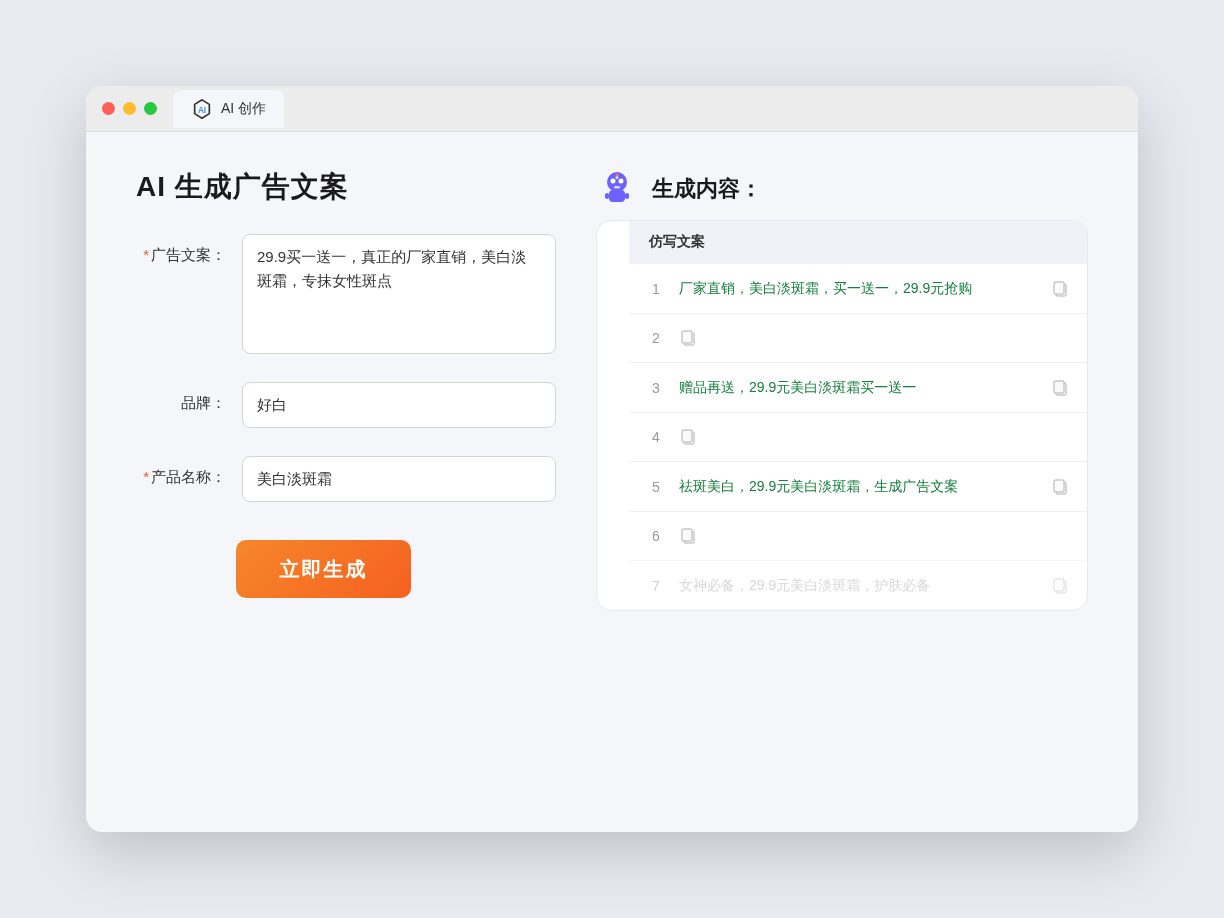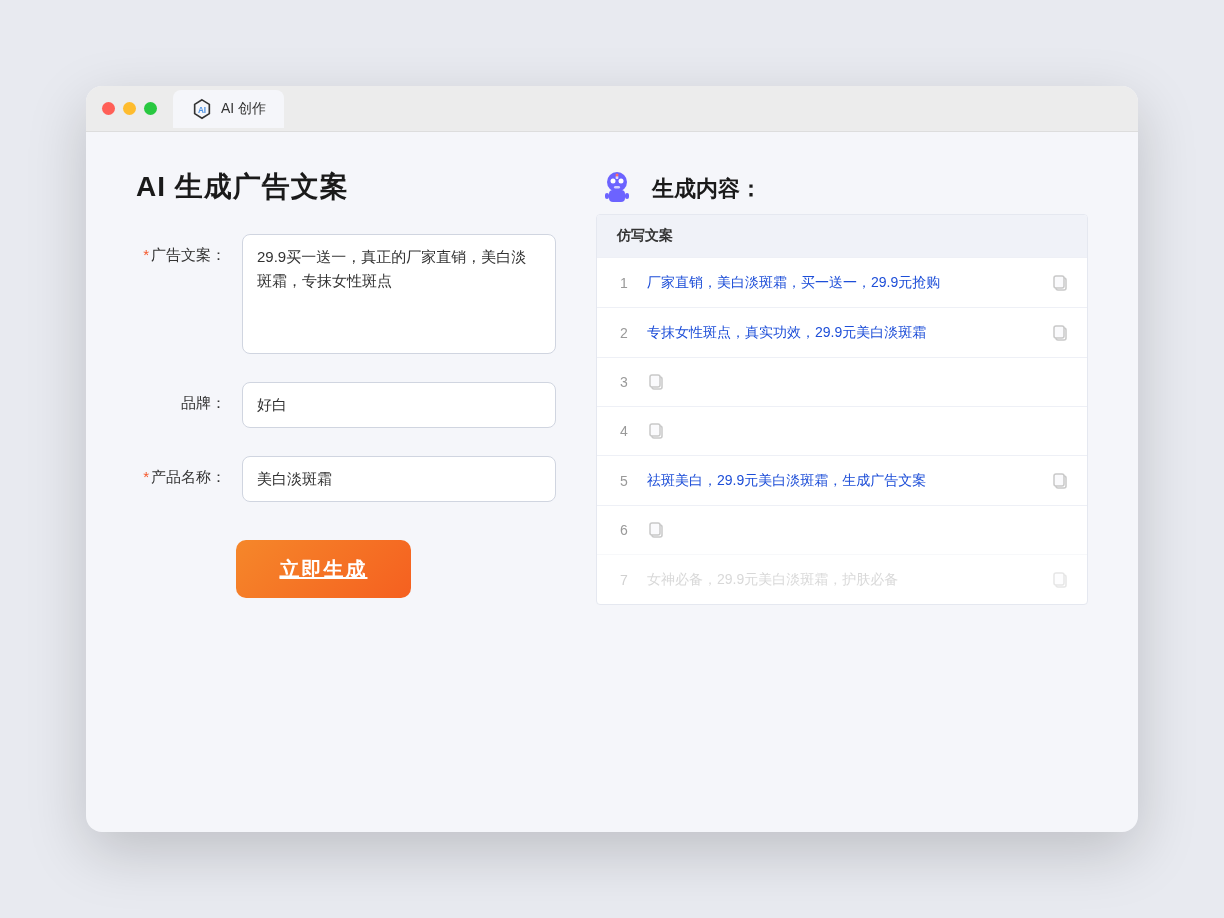--- a/index.html
+++ b/index.html
@@ -129,29 +129,28 @@
       border: none;
       border-radius: 10px;
       color: #fff;
       font-size: 20px;
       font-weight: 600;
       cursor: pointer;
       letter-spacing: 2px;
       margin-top: 10px;
       margin-left: 100px;
       font-family: inherit;
-      text-decoration: underline;
     }
 
     
     .right-panel {
       flex: 1;
       display: flex;
       flex-direction: column;
-      gap: 0;
+      gap: 6px;
     }
 
     .result-header {
       display: flex;
       align-items: center;
       gap: 14px;
       margin-bottom: 4px;
     }
 
     .robot-icon {
@@ -160,23 +159,24 @@
     }
 
     .result-title {
       font-size: 22px;
       font-weight: 600;
       color: #1a1a1a;
     }
 
     .result-table {
       border: 1px solid #e5e8f0;
-      border-radius: 4px;
+      border-radius: 16px;
       overflow: hidden;
       background: #fff;
+      padding-left: 32px;
     }
 
     .result-table-header {
       background: #f0f2f8;
       padding: 12px 20px;
       font-size: 14px;
       font-weight: 600;
       color: #333;
     }
 
@@ -195,21 +195,21 @@
     .row-num {
       min-width: 22px;
       font-size: 14px;
       color: #999;
       text-align: center;
     }
 
     .row-text {
       flex: 1;
       font-size: 14px;
-      color: #1d4ed8;
+      color: #15803d;
       line-height: 1.5;
     }
 
     .copy-icon {
       width: 20px;
       height: 20px;
       opacity: 0.45;
       cursor: pointer;
       flex-shrink: 0;
     }
@@ -290,28 +290,28 @@
             <div class="result-row">
               <span class="row-num">1</span>
               <span class="row-text">厂家直销，美白淡斑霜，买一送一，29.9元抢购</span>
               <svg class="copy-icon" viewBox="0 0 20 20">
       <rect x="5" y="5" width="10" height="12" rx="2" fill="none" stroke="#888" stroke-width="1.5"></rect>
       <rect x="3" y="3" width="10" height="12" rx="2" fill="#f5f6fa" stroke="#888" stroke-width="1.5"></rect>
     </svg>
             </div>
             <div class="result-row">
               <span class="row-num">2</span>
-              <span class="row-text">专抹女性斑点，真实功效，29.9元美白淡斑霜</span>
               <svg class="copy-icon" viewBox="0 0 20 20">
       <rect x="5" y="5" width="10" height="12" rx="2" fill="none" stroke="#888" stroke-width="1.5"></rect>
       <rect x="3" y="3" width="10" height="12" rx="2" fill="#f5f6fa" stroke="#888" stroke-width="1.5"></rect>
     </svg>
             </div>
             <div class="result-row">
               <span class="row-num">3</span>
+              <span class="row-text">赠品再送，29.9元美白淡斑霜买一送一</span>
               <svg class="copy-icon" viewBox="0 0 20 20">
       <rect x="5" y="5" width="10" height="12" rx="2" fill="none" stroke="#888" stroke-width="1.5"></rect>
       <rect x="3" y="3" width="10" height="12" rx="2" fill="#f5f6fa" stroke="#888" stroke-width="1.5"></rect>
     </svg>
             </div>
             <div class="result-row">
               <span class="row-num">4</span>
               <svg class="copy-icon" viewBox="0 0 20 20">
       <rect x="5" y="5" width="10" height="12" rx="2" fill="none" stroke="#888" stroke-width="1.5"></rect>
       <rect x="3" y="3" width="10" height="12" rx="2" fill="#f5f6fa" stroke="#888" stroke-width="1.5"></rect>

